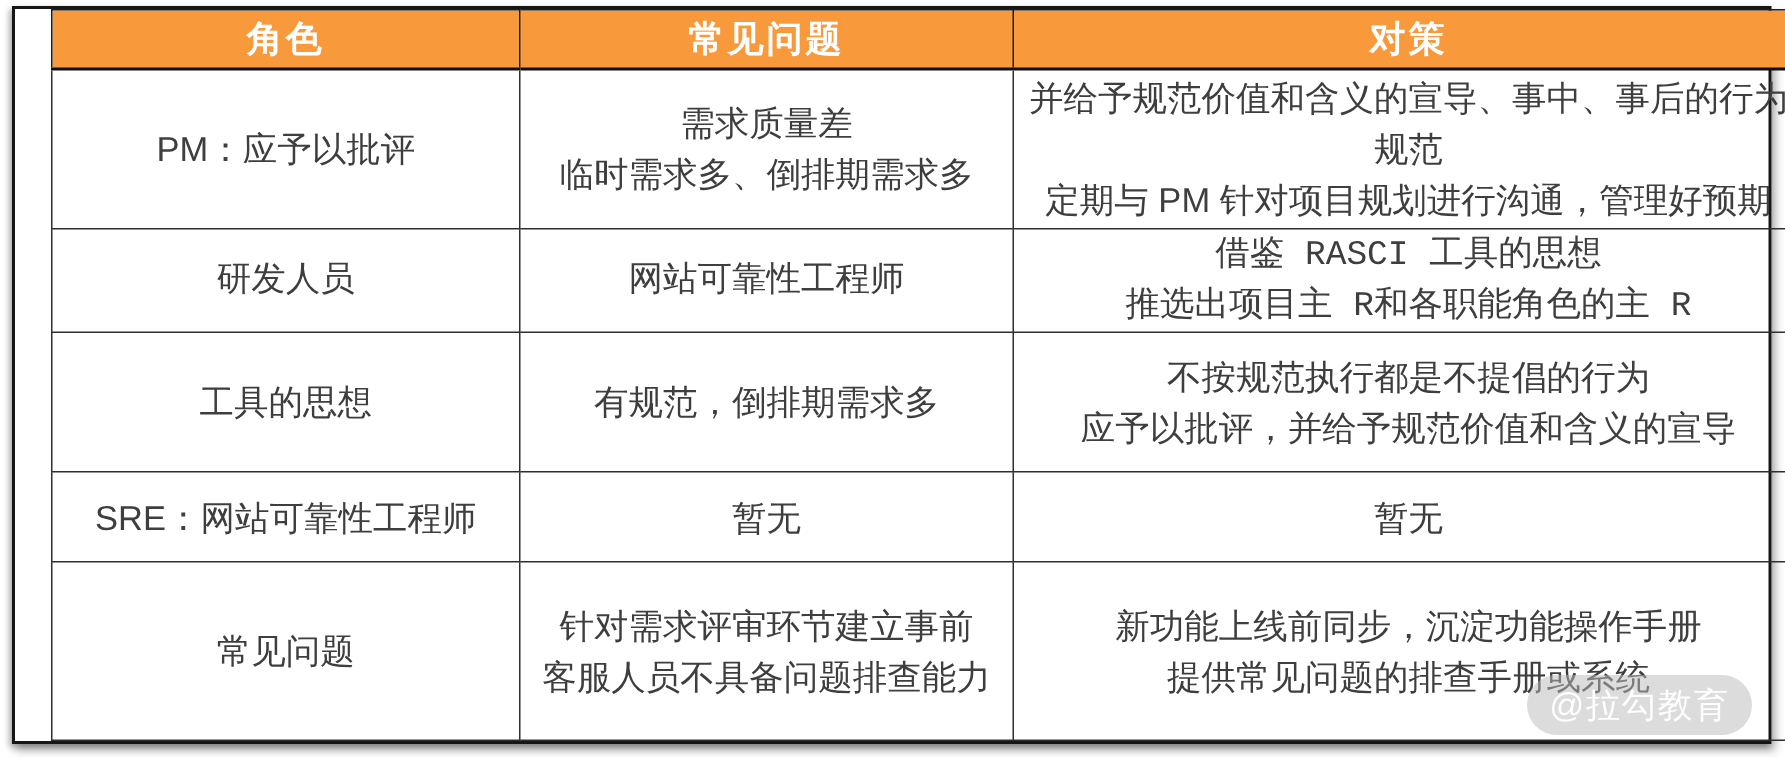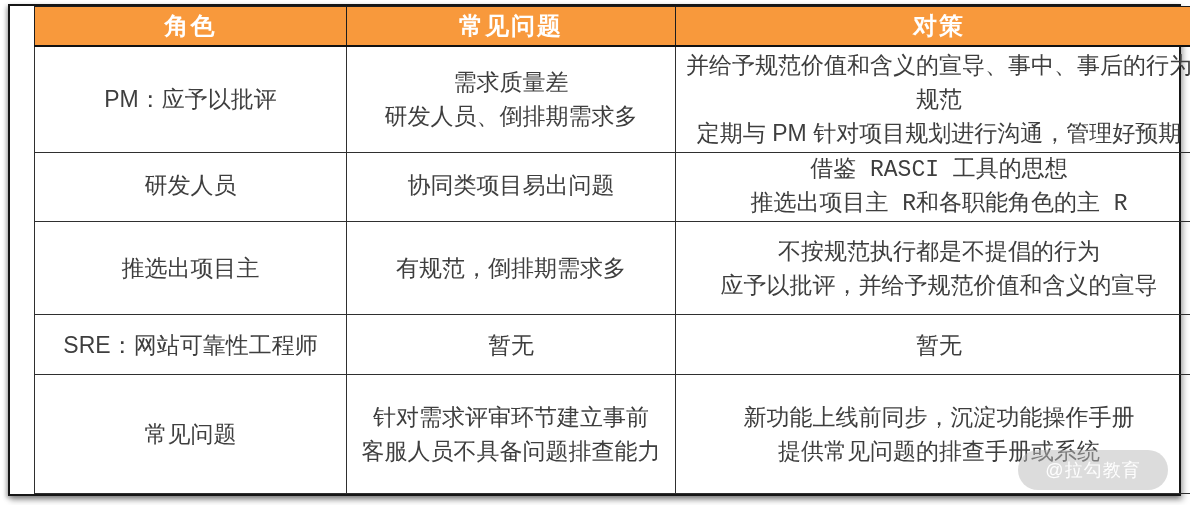--- a/index.html
+++ b/index.html
@@ -52,21 +52,21 @@
   tr.r1 { height: 66px; font-family: Liberation Mono, monospace; }
   tr.r2 { height: 93px; }
   tr.r3 { height: 60px; }
   .watermark {
     position: absolute;
     left: 1018px; top: 450px;
     width: 150px; height: 40px;
     border-radius: 22px;
     background: rgba(185,185,185,0.5);
     color: rgba(255,255,255,0.95);
-    font-size: 18px;
+    font-size: 23px;
     letter-spacing: 1px;
     display: flex;
     align-items: center;
     justify-content: center;
     z-index: 5;
   }
 </style>
 </head>
 <body>
 
@@ -81,33 +81,33 @@
       <tr class="hr">
         <th>角色</th>
         <th>常见问题</th>
         <th>对策</th>
       </tr>
     </thead>
     <tbody>
       <tr class="r0">
         <td>PM：应予以批评</td>
         <td>需求质量差
-研发人员、倒排期需求多</td>
+临时需求多、倒排期需求多</td>
         <td>并给予规范价值和含义的宣导、事中、事后的行为
 规范
 定期与 PM 针对项目规划进行沟通，管理好预期</td>
       </tr>
       <tr class="r1">
         <td>研发人员</td>
-        <td>协同类项目易出问题</td>
+        <td>网站可靠性工程师</td>
         <td>借鉴 RASCI 工具的思想
 推选出项目主 R和各职能角色的主 R</td>
       </tr>
       <tr class="r2">
-        <td>推选出项目主</td>
+        <td>工具的思想</td>
         <td>有规范，倒排期需求多</td>
         <td>不按规范执行都是不提倡的行为
 应予以批评，并给予规范价值和含义的宣导</td>
       </tr>
       <tr class="r3">
         <td>SRE：网站可靠性工程师</td>
         <td>暂无</td>
         <td>暂无</td>
       </tr>
       <tr class="r4">

